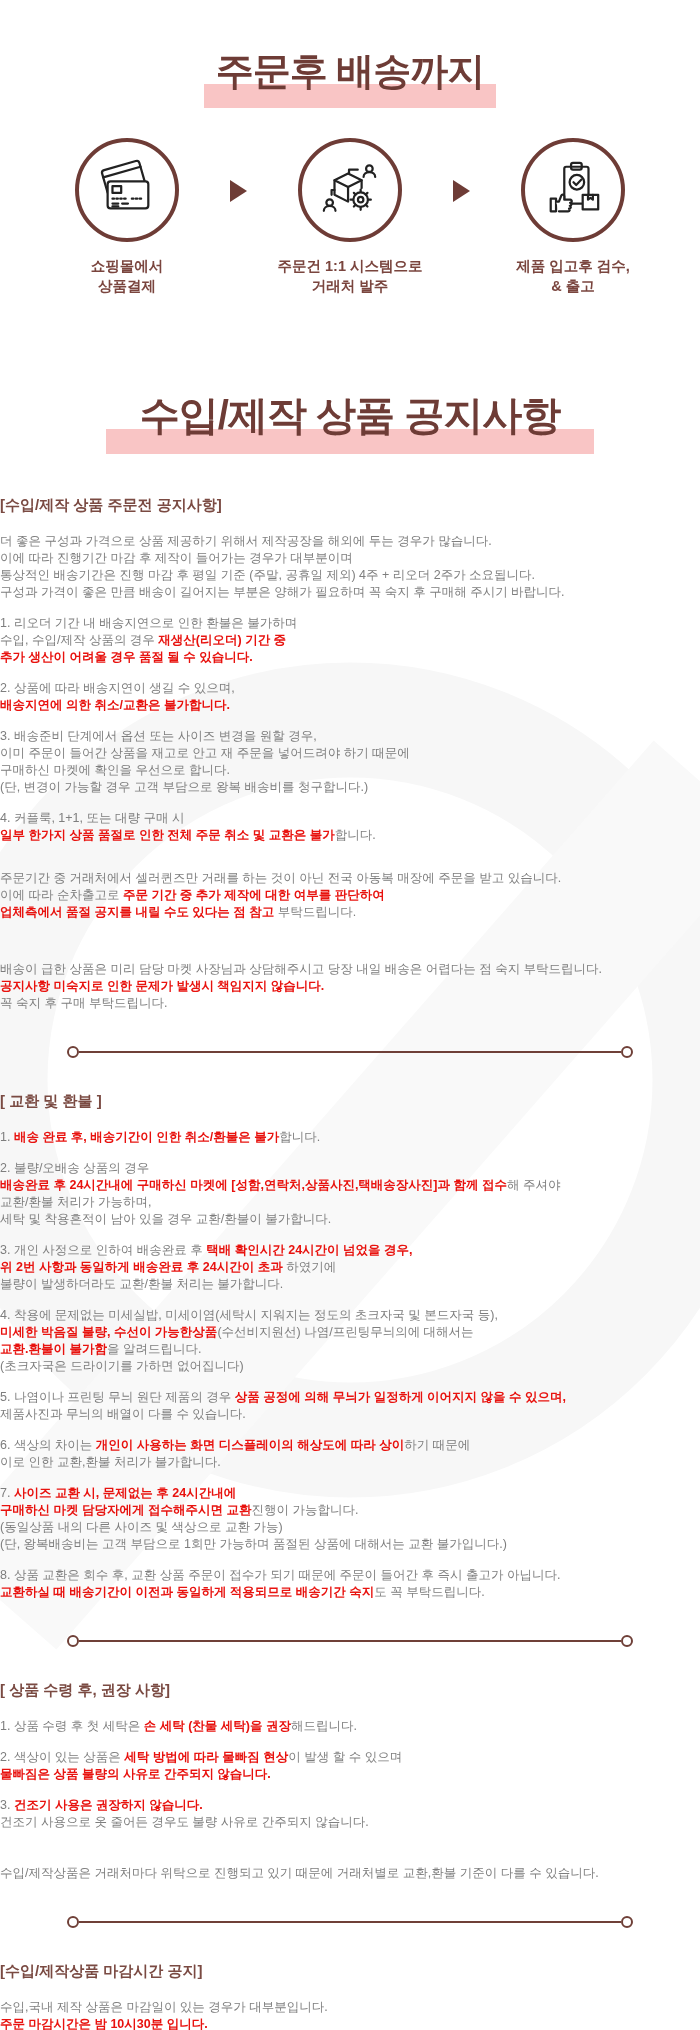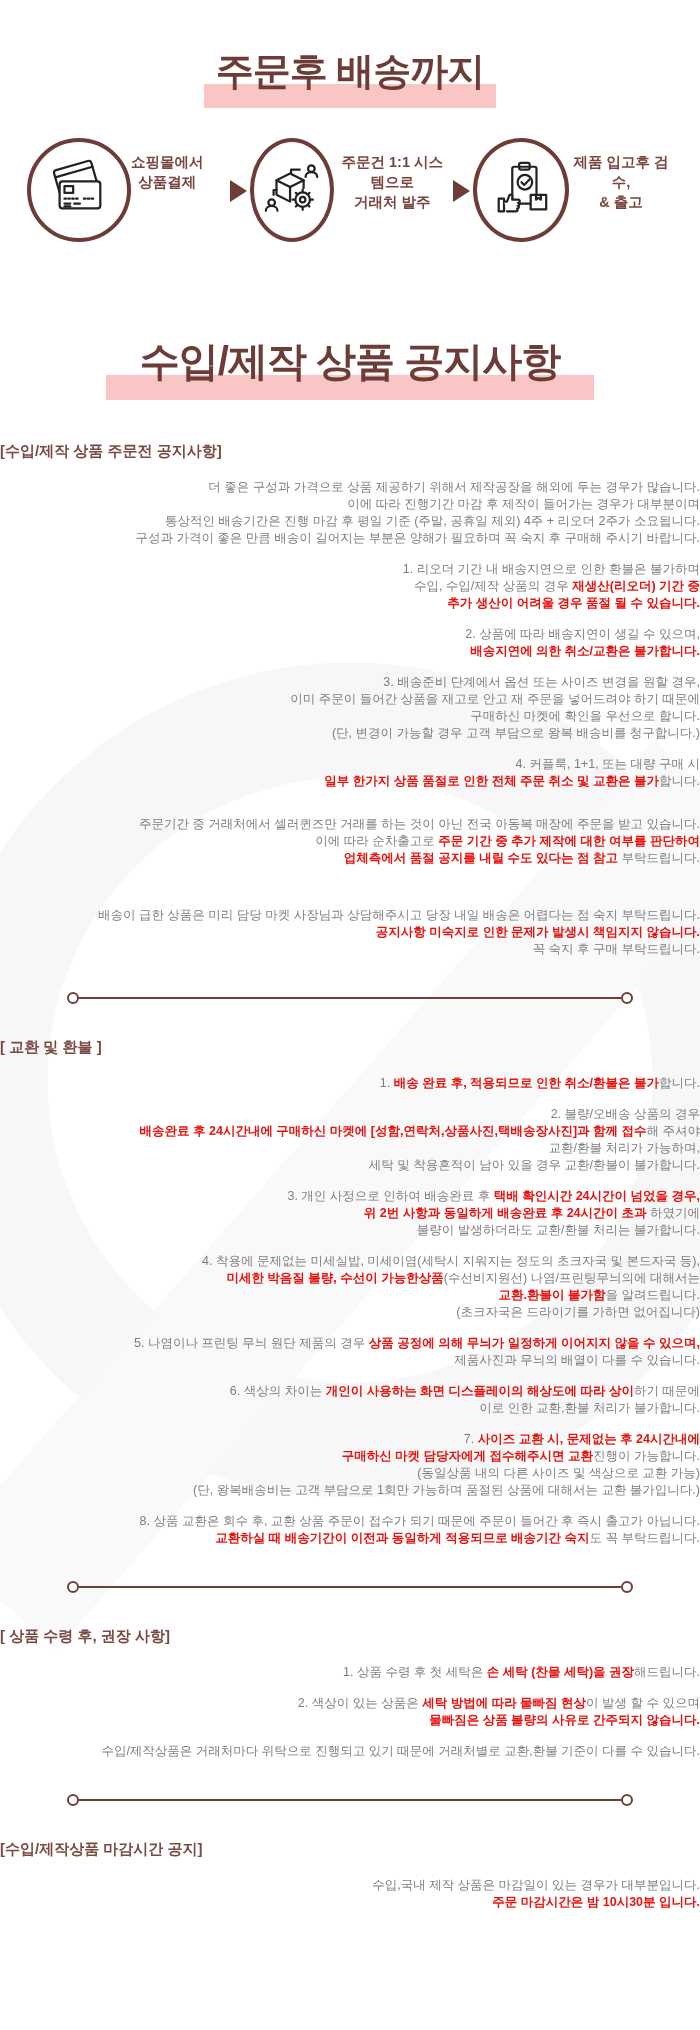--- a/index.html
+++ b/index.html
@@ -9,33 +9,33 @@
   .content{position:relative;z-index:1;padding-top:46px;}
 
   .big-title{text-align:center;margin:0;}
   .hl{display:inline-block;font-weight:800;color:#6e3c36;letter-spacing:-1px;
       background:linear-gradient(180deg, rgba(0,0,0,0) 62%, #f9c5c5 62%);}
   .hl-1{font-size:38px;padding:0 12px 11px;}
   .hl-2{font-size:40px;padding:0 34px 11px;}
 
   .process .big-title{margin-bottom:30px;}
   .steps{display:flex;justify-content:center;align-items:flex-start;}
-  .step{width:200px;display:flex;flex-direction:row;}
+  .step{width:200px;display:flex;flex-direction:column;align-items:center;}
   .circle{width:104px;height:104px;border:4px solid #6e3c36;border-radius:50%;
           display:flex;align-items:center;justify-content:center;background:#fff;box-sizing:border-box;}
   .circle svg{width:62px;height:62px;}
   .arrow{width:0;height:0;border-left:17px solid #6e3c36;border-top:11px solid transparent;
          border-bottom:11px solid transparent;margin:42px 3px 0;}
   .caption{margin-top:14px;font-size:14.5px;font-weight:700;color:#7a453e;line-height:1.38;
            white-space:pre-line;text-align:center;}
 
   .notice{margin-top:92px;}
   .notice .big-title{margin-bottom:42px;}
   .sec-heading{text-align:left;font-size:15px;font-weight:700;color:#7a4a42;margin:0 0 18px;}
-  .paras{text-align:right;padding-left:28px;}
+  .paras{text-align:left;}
   .para{margin-top:14px;}
   .para:first-child{margin-top:0;}
   .tline{font-size:12.5px;line-height:17px;}
   .seg-g{color:#7e7e7e;}
   .seg-r{color:#e8120e;font-weight:700;}
   #secA .paras .para:nth-child(6){margin-top:26px;}
   #secA .paras .para:nth-child(7){margin-top:40px;}
   #secC .paras .para:nth-child(4){margin-top:34px;}
 
   .divider{display:flex;align-items:center;width:566px;margin:34px auto;}
@@ -176,21 +176,21 @@
       <div class="divider">
         <span class="dot"></span>
         <span class="rule"></span>
         <span class="dot"></span>
       </div>
 
       <div class="sec" id="secB">
         <h2 class="sec-heading">[ 교환 및 환불 ]</h2>
         <div class="paras">
             <div class="para">
-              <div class="tline"><span class="seg-g">1. </span><span class="seg-r">배송 완료 후, 적용되므로 인한 취소/환불은 불가</span><span class="seg-g">합니다.</span></div>
+              <div class="tline"><span class="seg-g">1. </span><span class="seg-r">배송 완료 후, 배송기간이 인한 취소/환불은 불가</span><span class="seg-g">합니다.</span></div>
             </div>
             <div class="para">
               <div class="tline"><span class="seg-g">2. 불량/오배송 상품의 경우</span></div>
               <div class="tline"><span class="seg-r">배송완료 후 24시간내에 구매하신 마켓에 [성함,연락처,상품사진,택배송장사진]과 함께 접수</span><span class="seg-g">해 주셔야</span></div>
               <div class="tline"><span class="seg-g">교환/환불 처리가 가능하며,</span></div>
               <div class="tline"><span class="seg-g">세탁 및 착용흔적이 남아 있을 경우 교환/환불이 불가합니다.</span></div>
             </div>
             <div class="para">
               <div class="tline"><span class="seg-g">3. 개인 사정으로 인하여 배송완료 후 </span><span class="seg-r">택배 확인시간 24시간이 넘었을 경우,</span></div>
               <div class="tline"><span class="seg-r">위 2번 사항과 동일하게 배송완료 후 24시간이 초과 </span><span class="seg-g">하였기에</span></div>
@@ -233,20 +233,24 @@
         <h2 class="sec-heading">[ 상품 수령 후, 권장 사항]</h2>
         <div class="paras">
             <div class="para">
               <div class="tline"><span class="seg-g">1. 상품 수령 후 첫 세탁은 </span><span class="seg-r">손 세탁 (찬물 세탁)을 권장</span><span class="seg-g">해드립니다.</span></div>
             </div>
             <div class="para">
               <div class="tline"><span class="seg-g">2. 색상이 있는 상품은 </span><span class="seg-r">세탁 방법에 따라 물빠짐 현상</span><span class="seg-g">이 발생 할 수 있으며</span></div>
               <div class="tline"><span class="seg-r">물빠짐은 상품 불량의 사유로 간주되지 않습니다.</span></div>
             </div>
             <div class="para">
+              <div class="tline"><span class="seg-g">3. </span><span class="seg-r">건조기 사용은 권장하지 않습니다.</span></div>
+              <div class="tline"><span class="seg-g">건조기 사용으로 옷 줄어든 경우도 불량 사유로 간주되지 않습니다.</span></div>
+            </div>
+            <div class="para">
               <div class="tline"><span class="seg-g">수입/제작상품은 거래처마다 위탁으로 진행되고 있기 때문에 거래처별로 교환,환불 기준이 다를 수 있습니다.</span></div>
             </div>
           </div>
       </div>
 
       <div class="divider">
         <span class="dot"></span>
         <span class="rule"></span>
         <span class="dot"></span>
       </div>

